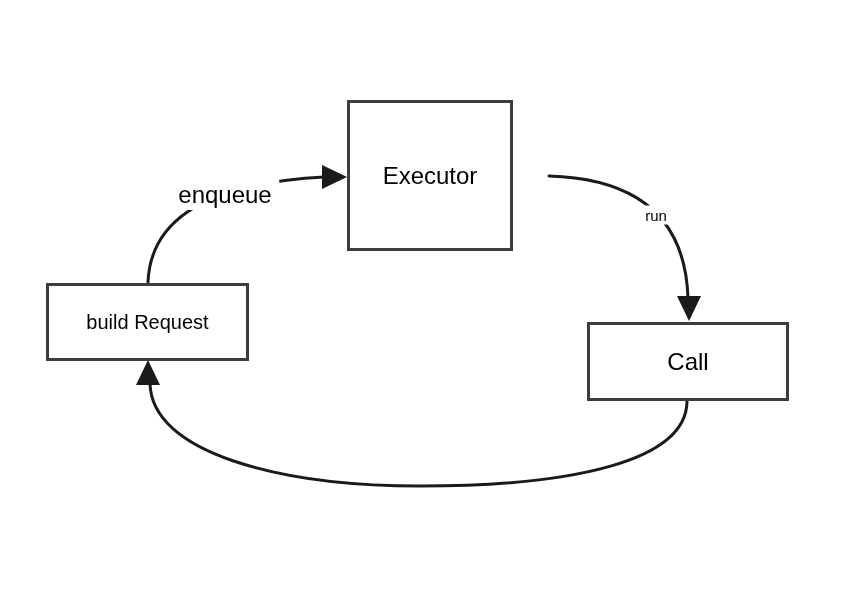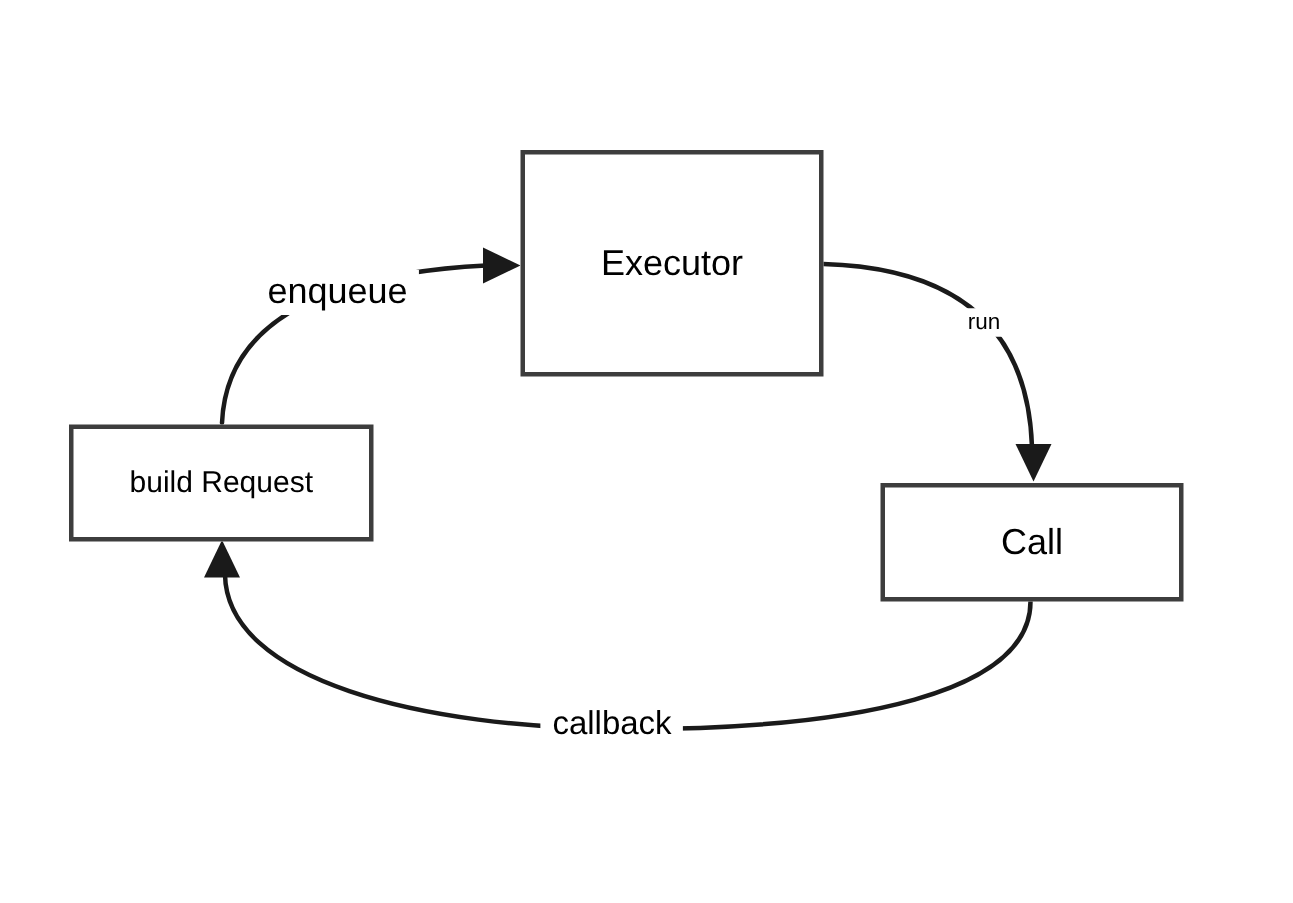--- a/index.html
+++ b/index.html
@@ -39,21 +39,21 @@
   }
   .node {
     position: absolute;
     background: var(--background);
     border: 3px solid var(--node-border);
     display: flex;
     align-items: center;
     justify-content: center;
     text-align: center;
   }
-  .node-executor   { left: 347px; top: 100px; width: 202px; height: 151px; font-size: 24px; }
+  .node-executor   { left: 347px; top: 100px; width: 166px; height: 151px; font-size: 24px; }
   .node-build-request { left: 46px;  top: 283px; width: 203px; height: 78px;  font-size: 20px; }
   .node-call       { left: 587px; top: 322px; width: 202px; height: 79px;  font-size: 24px; }
   .edge-label {
     position: absolute;
     background: var(--background);
     padding: 1px 8px;
     white-space: nowrap;
     transform: translate(-50%, -50%);
   }
   .label-enqueue  { left: 225px; top: 195px; font-size: 24px; }
@@ -89,15 +89,14 @@
   </div>
 
   <div class="node node-call">
     <span class="node-label">Call</span>
   </div>
 
   <div class="edge-label label-enqueue">enqueue</div>
 
   <div class="edge-label label-run">run</div>
 
-  <div class="edge-label label-callback">callback</div>
 
 </div>
 
 </body></html>

